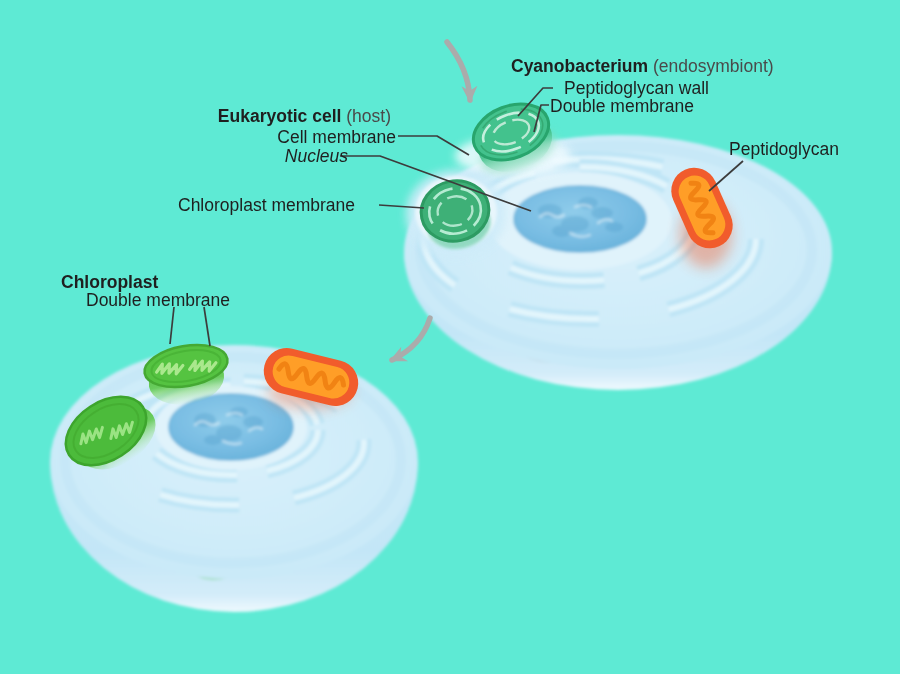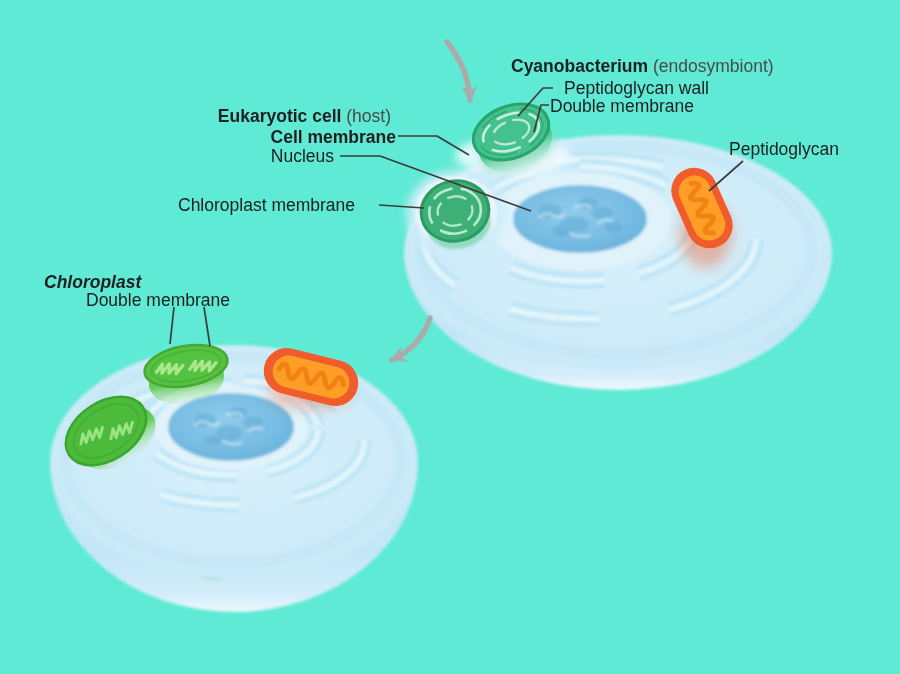--- a/index.html
+++ b/index.html
@@ -191,20 +191,20 @@
     <polyline points="743,161 709,191" stroke="#3c3c3c"></polyline>
     <polyline points="174,307 170,344" stroke="#3c3c3c"></polyline>
     <polyline points="204,307 210,346" stroke="#3c3c3c"></polyline>
   </g>
 </svg>
 
 <div class="label" style="left:511px;top:56px;"><b>Cyanobacterium</b><span class="dim"> (endosymbiont)</span></div>
 <div class="label" style="left:552px;top:78px;margin-left:12px;">Peptidoglycan wall</div>
 <div class="label" style="left:550px;top:96px;">Double membrane</div>
 <div class="label r" style="right:509px;top:106px;"><b>Eukaryotic cell</b><span class="dim"> (host)</span></div>
-<div class="label r" style="right:504px;top:127px;font-weight:bold;">Cell membrane</div>
-<div class="label r" style="right:566px;top:146px;">Nucleus</div>
+<div class="label r" style="right:504px;top:127px;">Cell membrane</div>
+<div class="label r" style="right:552px;top:146px;font-style:italic;">Nucleus</div>
 <div class="label" style="left:178px;top:195px;">Chloroplast membrane</div>
 <div class="label" style="left:729px;top:139px;">Peptidoglycan</div>
-<div class="label" style="left:44px;top:272px;font-weight:700;font-style:italic;">Chloroplast</div>
+<div class="label" style="left:61px;top:272px;font-weight:700;">Chloroplast</div>
 <div class="label" style="left:86px;top:290px;">Double membrane</div>
 
 </div>
 
 </body></html>

